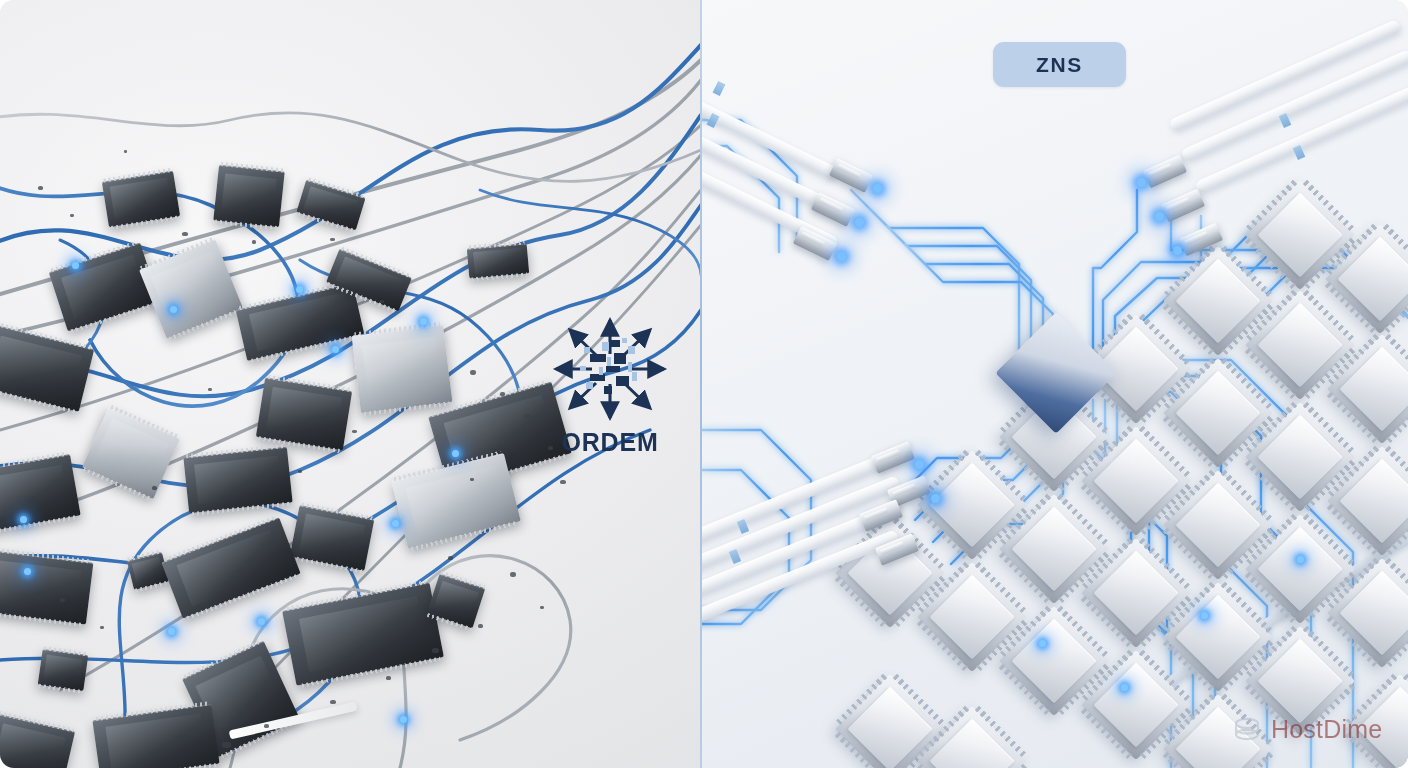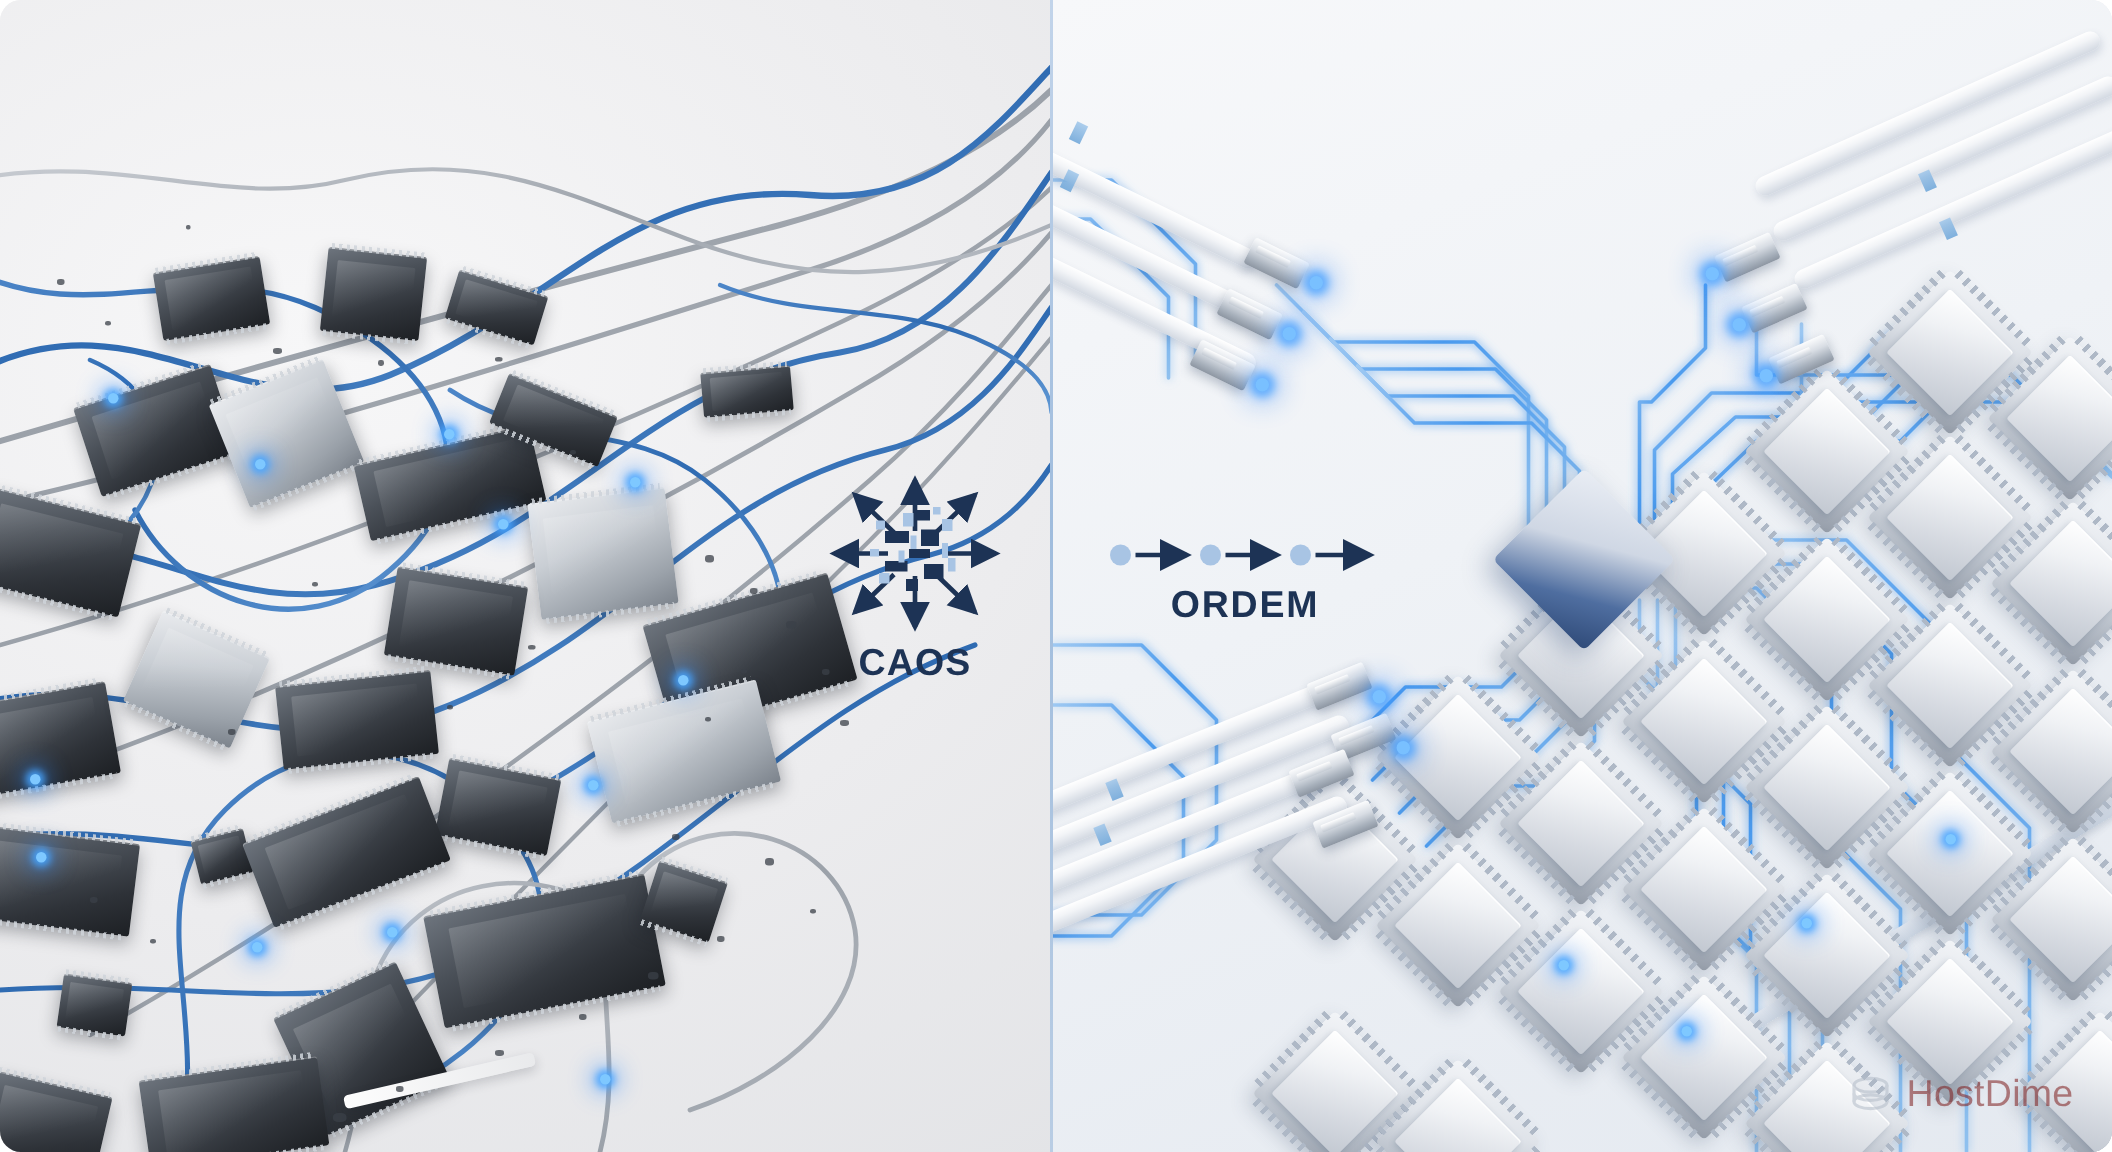--- a/index.html
+++ b/index.html
@@ -747,20 +747,23 @@
     <div id="hub-chip" style="left:312px; top:330px;">
       <i class="body"></i>
       <i class="pinrow pt"></i><i class="pinrow pb"></i>
       <i class="pinrow pl"></i><i class="pinrow pr"></i>
       <i class="lid"></i>
     </div>
   </div>
 
   <div id="divider"></div>
 
+  <div class="badge" id="badge-zns">
+    <span>ZNS</span>
+  </div>
 
   <div id="caos-group">
     <svg width="140" height="118" viewBox="0 0 140 118">
       <defs>
         <marker id="ah" markerWidth="7" markerHeight="7" refX="5.4" refY="3.2" orient="auto">
           <path d="M0,0 L6.4,3.2 L0,6.4 z" fill="#1d3355"></path>
         </marker>
       </defs>
       <g stroke="#1d3355" stroke-width="3.1" marker-end="url(#ah)" fill="none" stroke-linecap="butt">
         <line x1="70" y1="44" x2="70" y2="10"></line>
@@ -785,39 +788,23 @@
         <rect x="67" y="47" width="4" height="9" fill="#a8c4e4"></rect>
         <rect x="88" y="52" width="4" height="10" fill="#a8c4e4"></rect>
         <rect x="59" y="57" width="4" height="8" fill="#a8c4e4"></rect>
         <rect x="92" y="62" width="5" height="9" fill="#a8c4e4"></rect>
         <rect x="46" y="72" width="7" height="7" fill="#a8c4e4"></rect>
         <rect x="64" y="76" width="8" height="8" fill="#1d3355"></rect>
         <rect x="82" y="28" width="5" height="5" fill="#a8c4e4"></rect>
         <rect x="40" y="56" width="6" height="5" fill="#a8c4e4"></rect>
       </g>
     </svg>
-    <div id="caos-label">CAOS</div>
+    <div id="caos-label">ORDEM</div>
   </div>
 
-  <div id="ordem-group">
-    <svg width="190" height="30" viewBox="0 0 190 30">
-      <defs>
-        <marker id="ah2" markerWidth="8" markerHeight="8" refX="6" refY="3.6" orient="auto">
-          <path d="M0,0 L7.2,3.6 L0,7.2 z" fill="#1d3355"></path>
-        </marker>
-      </defs>
-      <circle cx="12" cy="15" r="7" fill="#a8c4e4"></circle>
-      <line x1="22" y1="15" x2="56" y2="15" stroke="#1d3355" stroke-width="3" marker-end="url(#ah2)"></line>
-      <circle cx="72" cy="15" r="7" fill="#a8c4e4"></circle>
-      <line x1="82" y1="15" x2="116" y2="15" stroke="#1d3355" stroke-width="3" marker-end="url(#ah2)"></line>
-      <circle cx="132" cy="15" r="7" fill="#a8c4e4"></circle>
-      <line x1="142" y1="15" x2="178" y2="15" stroke="#1d3355" stroke-width="3" marker-end="url(#ah2)"></line>
-    </svg>
-    <div id="ordem-label">ORDEM</div>
-  </div>
 
   <div id="logo">
     <svg width="30" height="30" viewBox="0 0 30 30">
       <g fill="none" stroke="#b3bcc8" stroke-width="2.1">
         <ellipse cx="15" cy="9.5" rx="11" ry="4.6"></ellipse>
         <ellipse cx="15" cy="20.5" rx="11" ry="4.6"></ellipse>
         <path d="M4,9.5 L4,20.5"></path>
         <path d="M26,9.5 L26,20.5"></path>
       </g>
       <path d="M4,15 A11,4.6 0 0 0 26,15" fill="none" stroke="#b3bcc8" stroke-width="2.1"></path>

